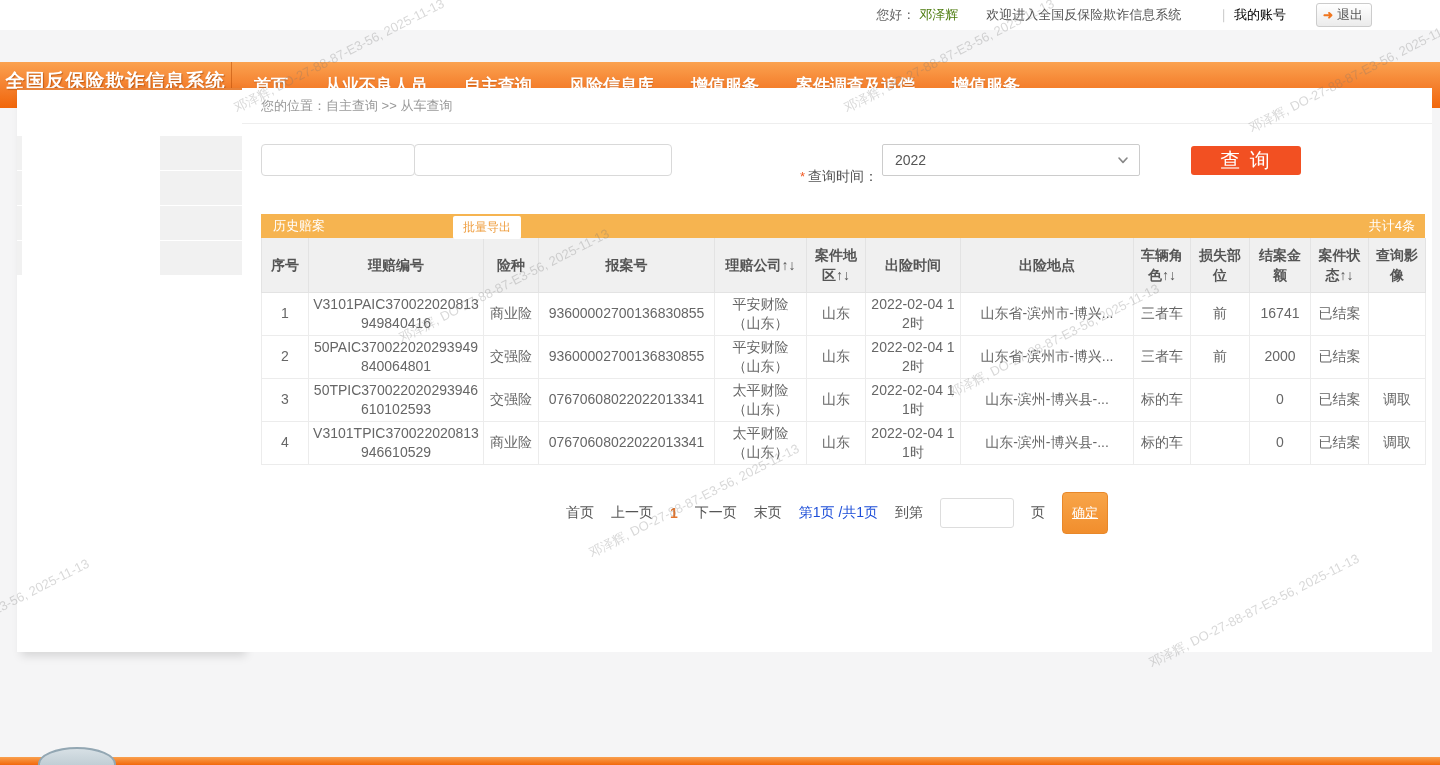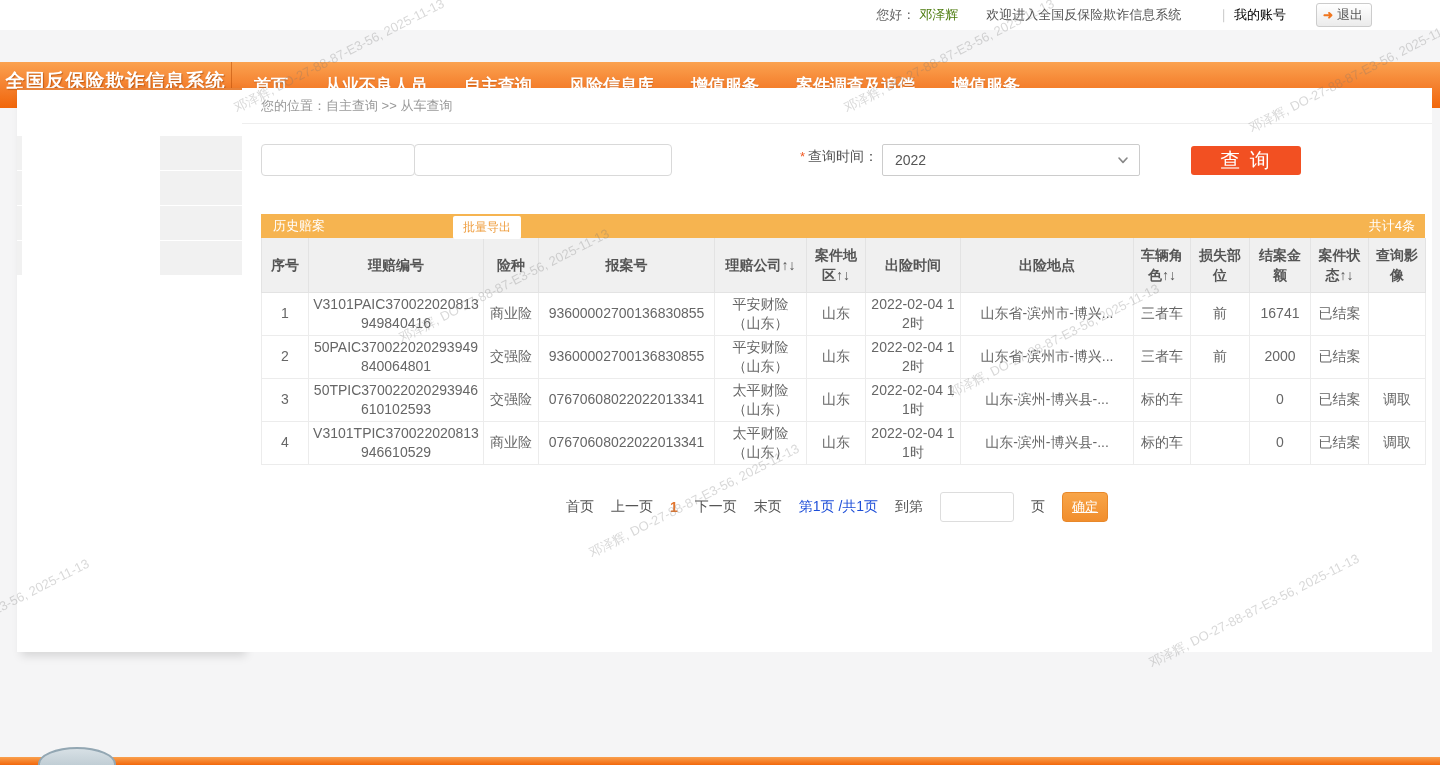--- a/index.html
+++ b/index.html
@@ -69,21 +69,21 @@
     border-bottom:1px solid #eee;
   }
   .form-area { position:relative; height:90px; }
   .q-input {
     position:absolute; top:20px; height:32px;
     border:1px solid #d9d9d9; border-radius:4px; background:#fff;
     font-size:14px; color:#555; padding:0 8px; outline:none;
   }
   .q-input.left  { left:19px;  width:154px; }
   .q-input.right { left:172px; width:258px; }
-  .time-label { position:absolute; left:558px; top:24px; font-size:14px; color:#555; }
+  .time-label { position:absolute; left:558px; top:44px; font-size:14px; color:#555; }
   .req-star { color:#f15a24; margin-right:3px; font-size:13px; }
   .select-box {
     position:absolute; left:640px; top:20px; width:258px; height:32px;
     border:1px solid #ccc; border-radius:2px; background:#fff;
     display:flex; align-items:center; justify-content:space-between;
     padding:0 10px 0 12px; font-size:14px; color:#555; cursor:pointer;
   }
   .chev { width:12px; height:12px; flex:none; }
   .query-btn {
     position:absolute; left:949px; top:22px; width:110px; height:29px;
@@ -125,21 +125,21 @@
   .pagination .pg { cursor:pointer; }
   .pagination .cur { color:#e2762f; font-weight:bold; }
   .pagination .info { color:#1d4ed8; }
   .goto-input {
     width:74px; height:30px; border:1px solid #ddd; border-radius:3px;
     outline:none; padding:0 6px; font-size:14px;
   }
   .confirm-btn {
     background:linear-gradient(#f8a549,#f18e2d); border:1px solid #e8882a;
     border-radius:4px; color:#fff; font-size:13px;
-    padding:5px 9px; cursor:pointer;text-decoration:underline;
+    padding:11px 9px; cursor:pointer;text-decoration:underline;
   }
   
   .footer-bar {
     position:absolute; left:0; bottom:0; width:1440px; height:8px;
     background:linear-gradient(180deg,#f9a04e,#f2680c);
   }
   .floating-widget {
     position:absolute; left:38px; bottom:-16px; width:78px; height:34px;
     border-radius:50%; border:2px solid #93a7b3;
     background:linear-gradient(#d7e0e5,#aebec7);

